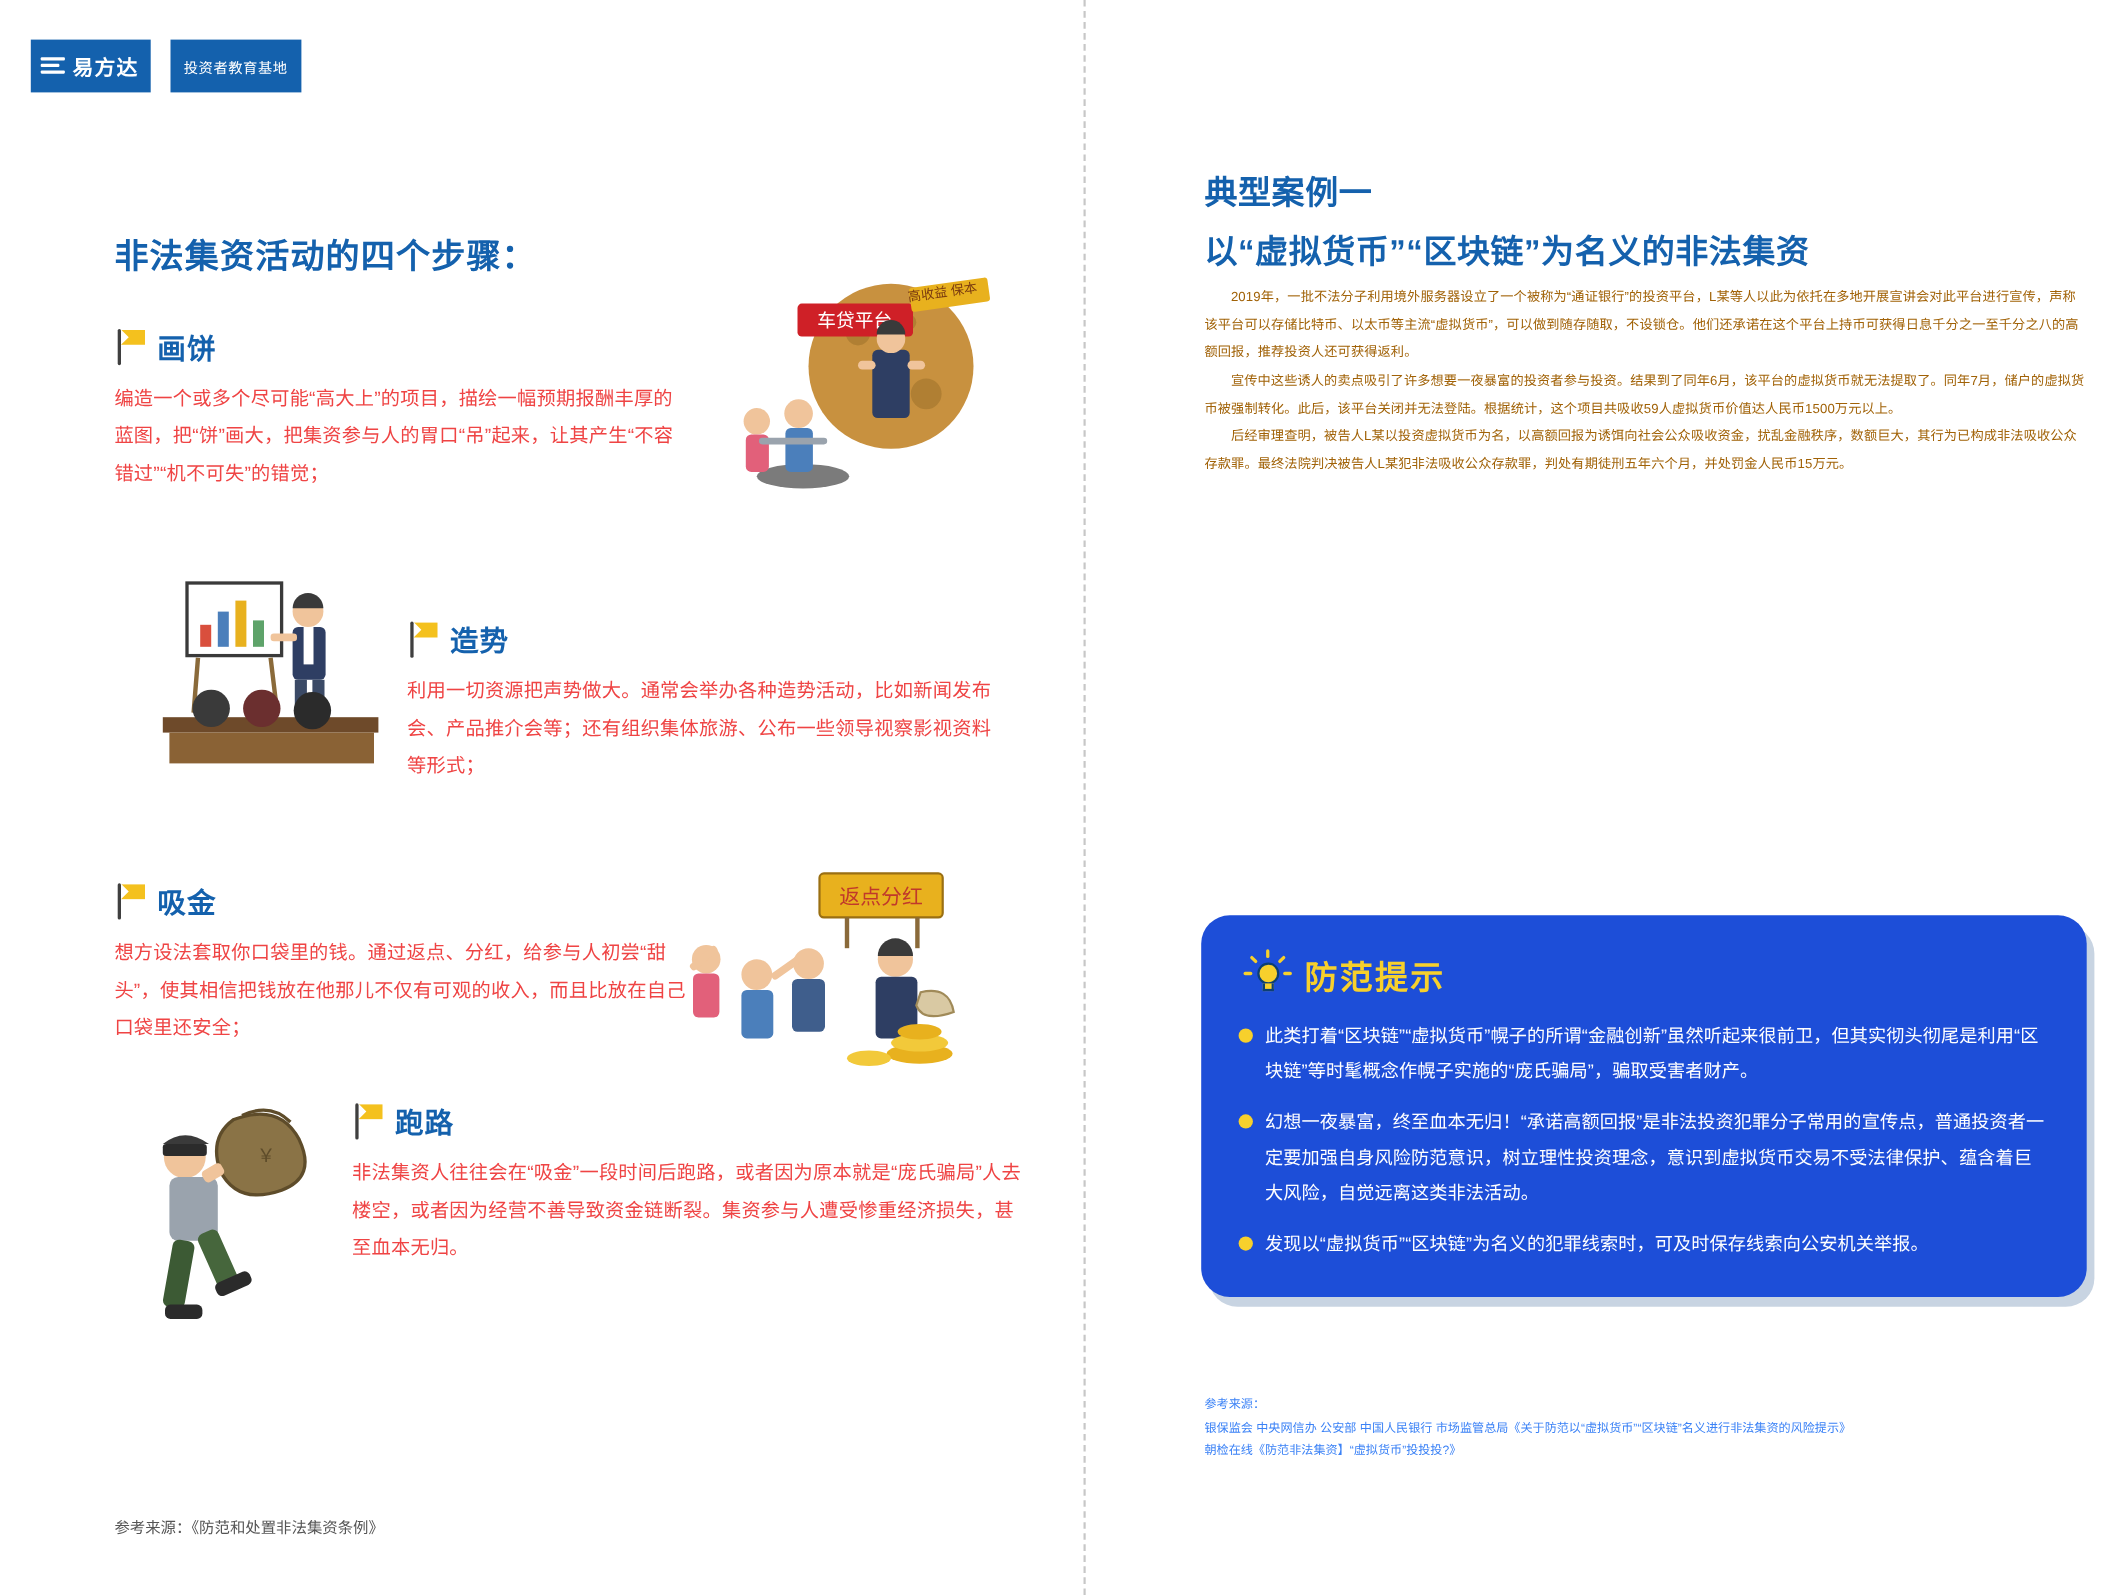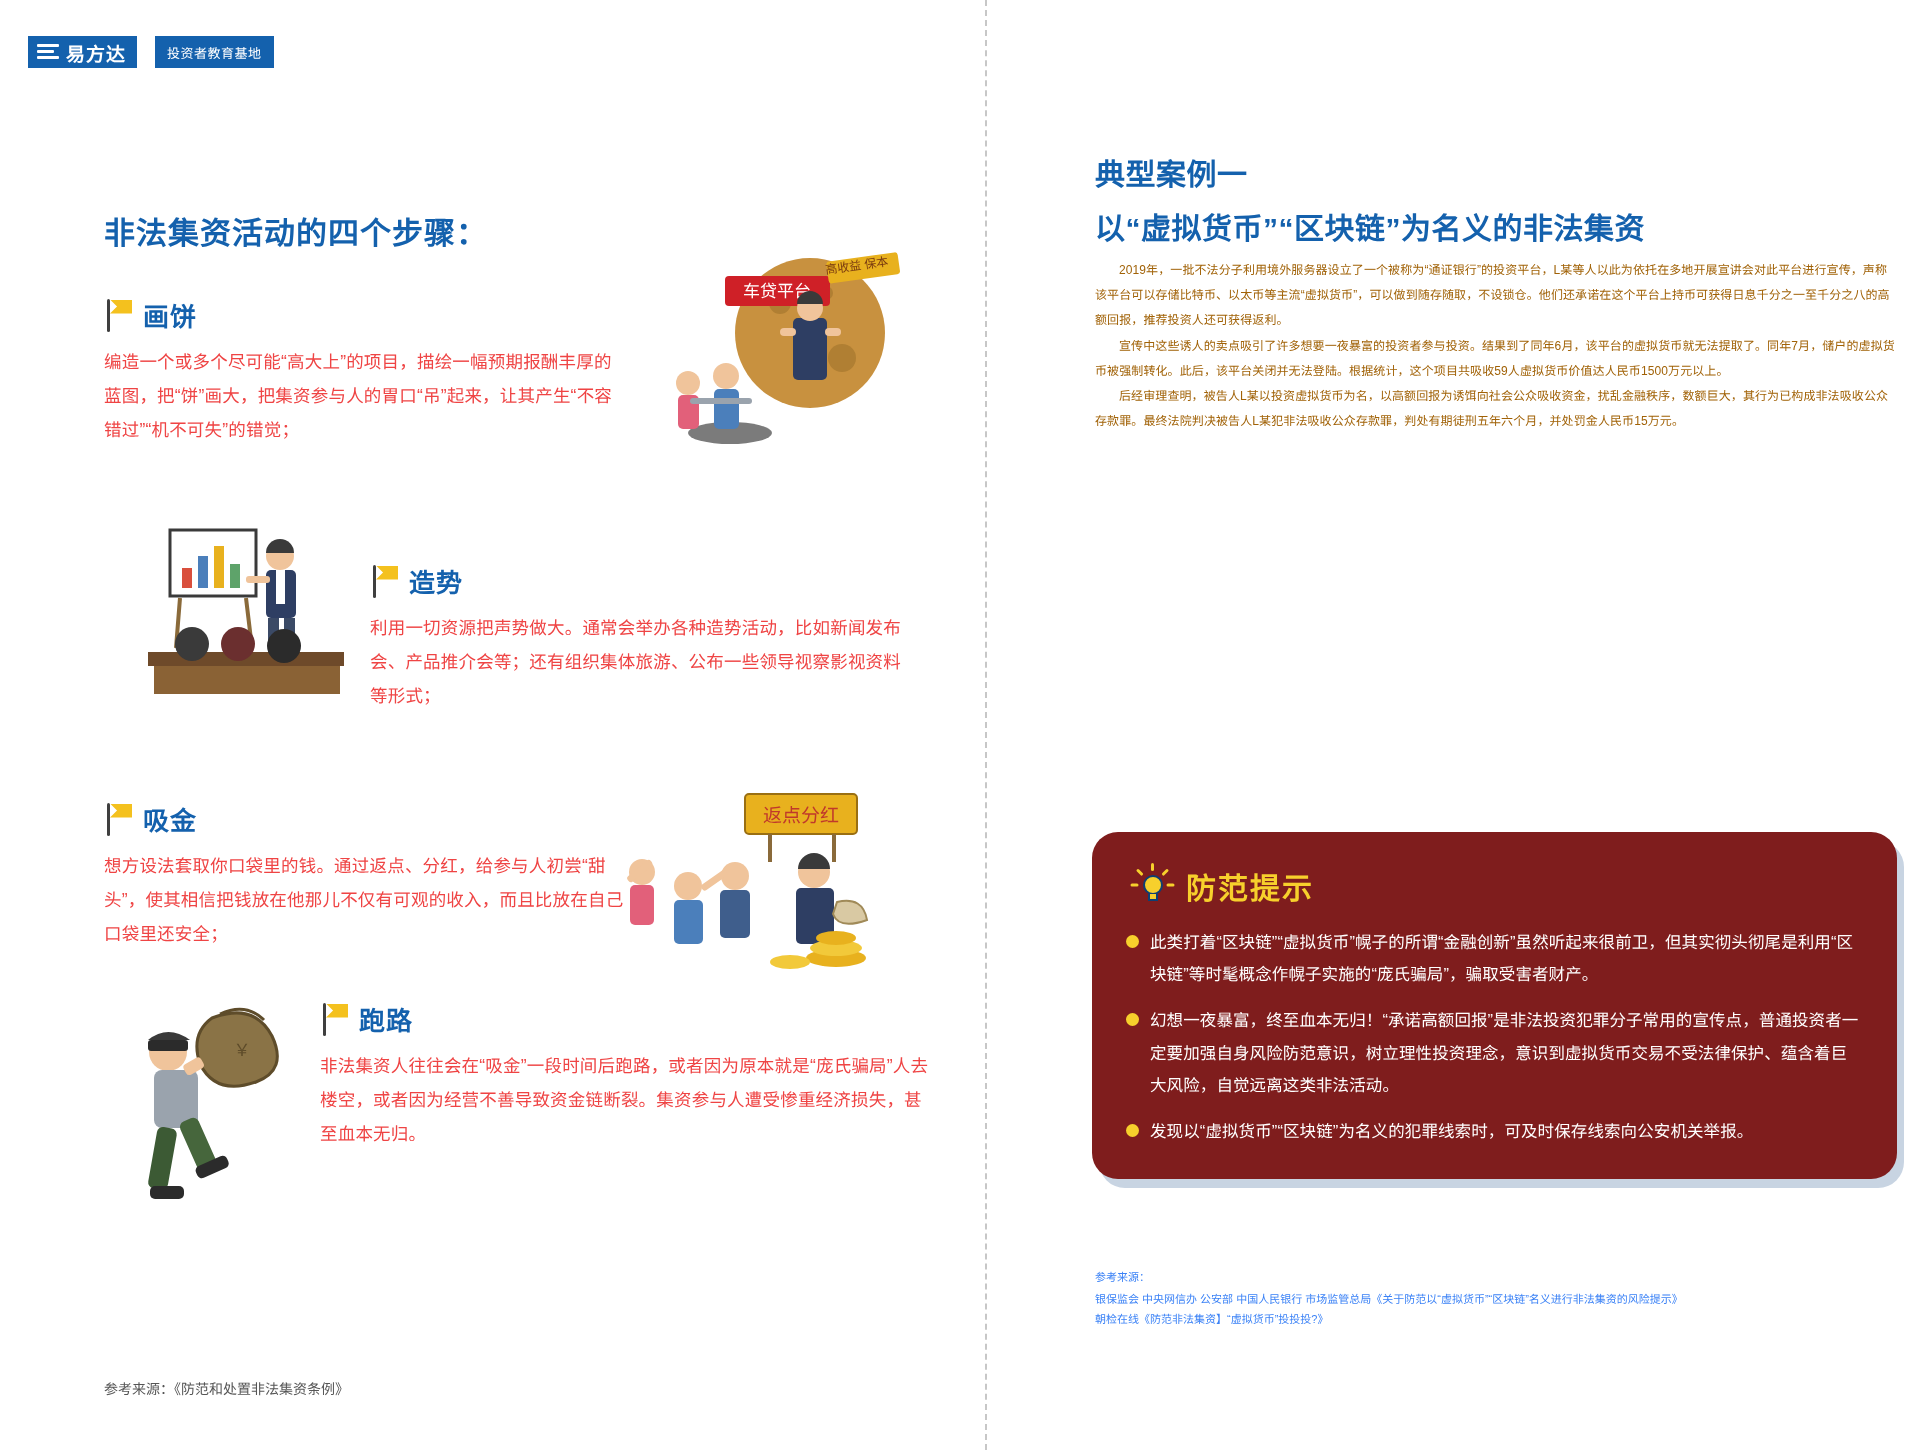--- a/index.html
+++ b/index.html
@@ -30,21 +30,21 @@
     border-left: 2px dashed #9a9a9a;
     opacity: .55;
   }
   
   .brand {
     position: absolute;
     left: 28px;
     top: 36px;
     display: flex;
     align-items: stretch;
-    height: 32px;
+    height: 48px;
   }
   .brand-main {
     background: #1461ad;
     color: #fff;
     display: flex;
     align-items: center;
     gap: 7px;
     padding: 0 11px 0 9px;
   }
   .brand-mark {
@@ -195,21 +195,21 @@
     letter-spacing: .1px;
   }
   .case-body p { margin: 0; text-indent: 2em; }
 
   
   .tipbox {
     position: absolute;
     left: 42px;
     top: 832px;
     width: 805px;
-    background: #7f1d1d;
+    background: #1d4ed8;
     border-radius: 26px;
     box-shadow: 7px 9px 0 0 #c8d4e2;
     padding: 26px 34px 30px 34px;
     box-sizing: border-box;
   }
   .tip-head {
     display: flex;
     align-items: center;
     gap: 12px;
     margin: 6px 0 18px 6px;

